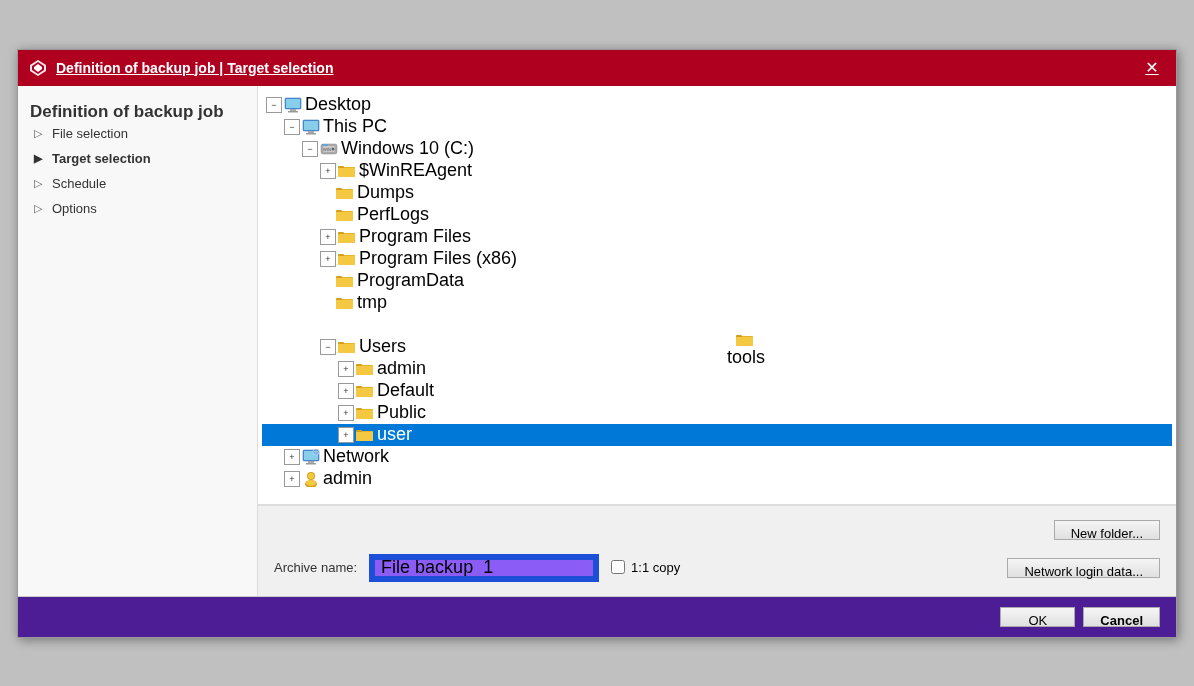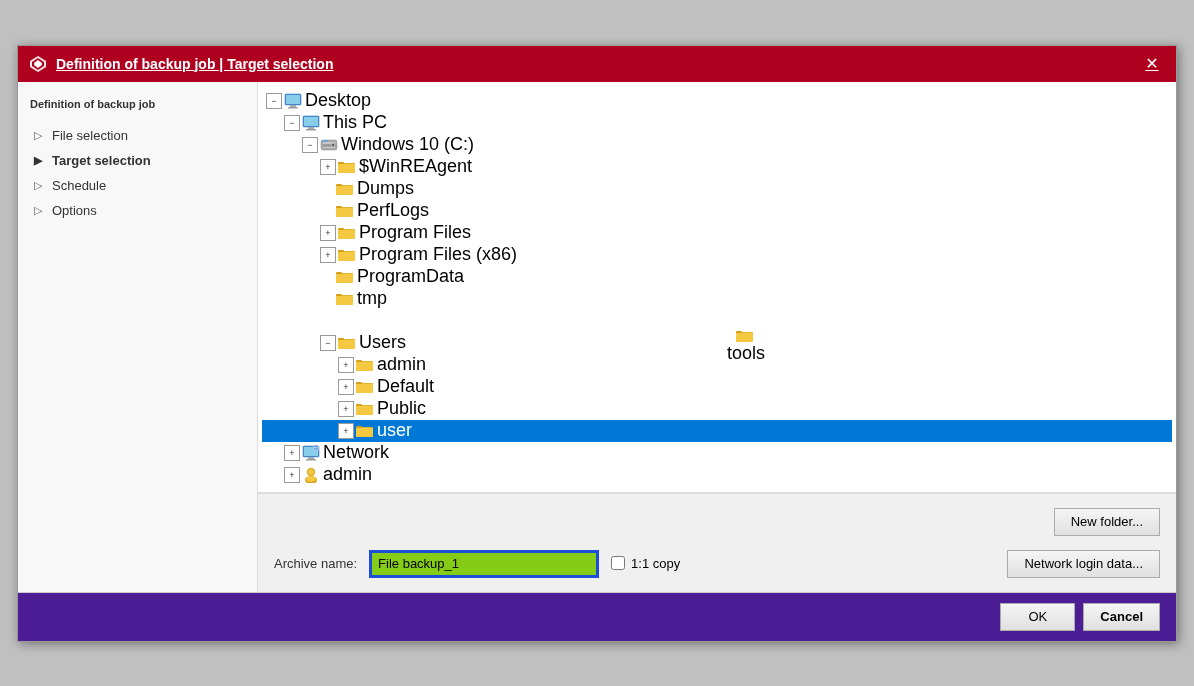--- a/index.html
+++ b/index.html
@@ -63,24 +63,24 @@
     }
 
     .sidebar {
       width: 240px;
       background: #f8f8f8;
       border-right: 1px solid #ddd;
       padding: 16px 8px;
       flex-shrink: 0;
     }
     .sidebar-title {
-      font-size: 11px;
+      font-size: 17px;
       font-weight: 600;
       color: #333;
-      margin-bottom: 14px;
+      margin-bottom: 0;
       padding-left: 4px;
     }
     .sidebar-item {
       display: flex;
       align-items: center;
       padding: 4px 8px;
       cursor: pointer;
       color: #333;
       margin-bottom: 2px;
     }
@@ -167,40 +167,40 @@
 
     .archive-label {
       color: #333;
       font-size: 13px;
       white-space: nowrap;
     }
 
     .archive-input {
       width: 230px;
       height: 28px;
-      border: 3px solid #1d4ed8;
-      background: #84cc16;
+      border: 6px solid #1d4ed8;
+      background: #8b5cf6;
       padding: 2px 6px;
-      font-size: 13px;
+      font-size: 18px;
     }
 
     .checkbox-group {
       display: flex;
       gap: 6px;
       flex: 1;
     }
 
     .checkbox-group input[type=checkbox] {
       width: 14px;
       height: 14px;
     }
 
     .btn {
       padding: 5px 16px;
-      height: 28px;
+      height: 20px;
       border: 1px solid #aaa;
       background: linear-gradient(to bottom, #f5f5f5, #e0e0e0);
       font-size: 13px;
       cursor: pointer;
       white-space: nowrap;
     }
 
     .dialog-footer {
       display: flex;
       justify-content: flex-end;

